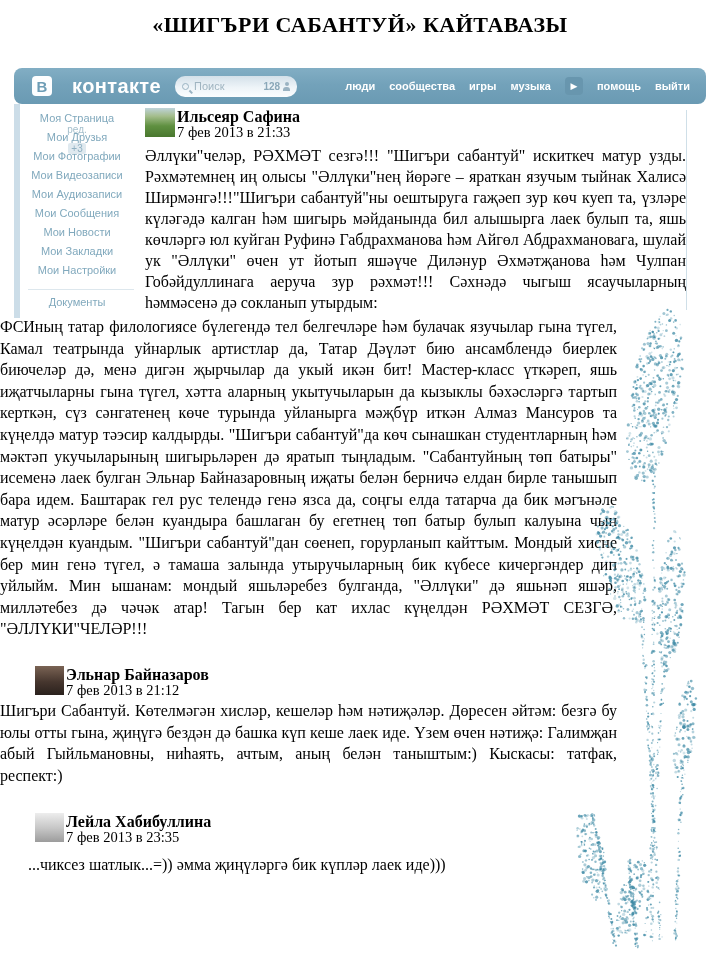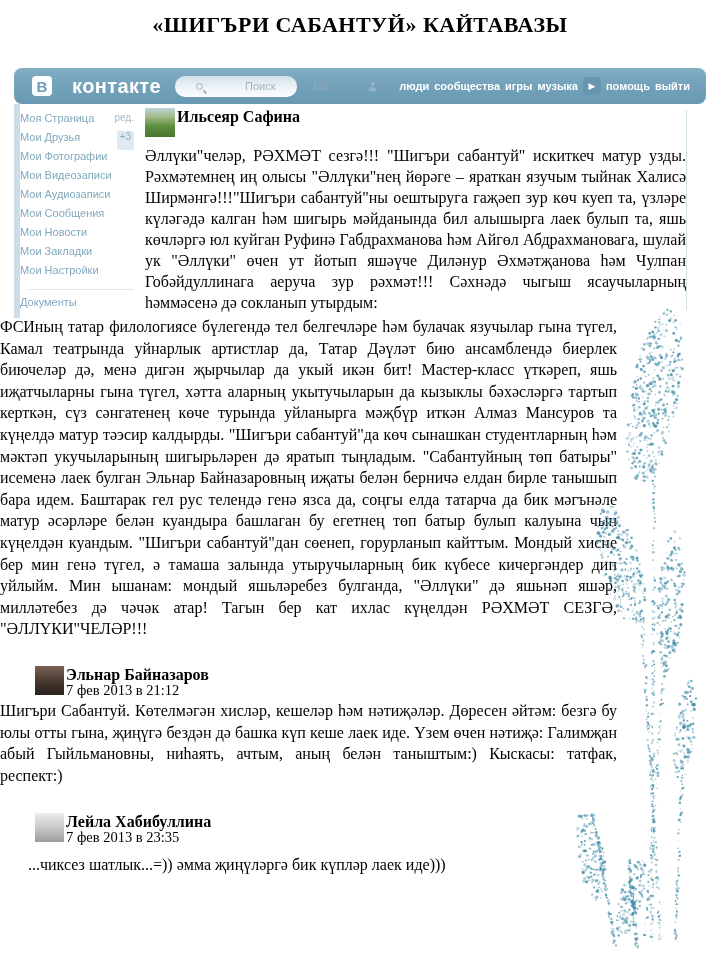--- a/index.html
+++ b/index.html
@@ -13,43 +13,43 @@
   .vk-frame { position:absolute; left:14px; top:68px; width:692px; height:250px; background:#fff; overflow:hidden; }
   .vk-header { position:absolute; left:0; top:0; width:692px; height:36px; border-radius:8px;
     background:linear-gradient(180deg,#82aec4 0%,#73a2ba 45%,#6a9ab3 100%);
     display:flex; align-items:center; font-family:"Liberation Sans", sans-serif; }
   .vk-logo { display:flex; align-items:center; margin-left:18px; cursor:pointer; }
   .vk-logo-box { width:20px; height:20px; background:#fdfeff; border-radius:4px; color:#6d9db6;
     font-weight:bold; font-size:15px; display:flex; align-items:center; justify-content:center; }
   .vk-logo-text { color:#fff; font-weight:bold; font-size:20px; margin-left:20px; letter-spacing:.4px; }
   .vk-search { margin-left:14px; width:122px; height:21px; border-radius:10px;
     background:linear-gradient(180deg,#d3e0e9 0%,#eef4f8 55%,#fbfdfe 100%);
-    display:flex; align-items:center; padding:0 21px; position:relative;gap:37px; }
+    display:flex; align-items:center; padding:0 7px; position:relative; }
   .mag { width:7px; height:7px; border:1.5px solid #9ab3c2; border-radius:50%; position:relative; flex:0 0 auto; }
   .mag::after { content:""; position:absolute; width:4px; height:1.5px; background:#9ab3c2;
     transform:rotate(45deg); left:6px; top:7px; }
   .vk-search-ph { color:#9fb4c0; font-size:11px; margin-left:5px; flex:1; }
   .vk-search-count { color:#8aa7b8; font-size:10px; font-weight:bold; }
   .person { width:7px; height:9px; margin-left:3px; position:relative; flex:0 0 auto; }
   .person::before { content:""; position:absolute; width:4px; height:4px; border-radius:50%;
     background:#9ab3c2; left:1.5px; top:0; }
   .person::after { content:""; position:absolute; width:7px; height:4px;
     border-radius:3px 3px 0 0; background:#9ab3c2; left:0; bottom:0; }
-  .vk-nav { margin-left:auto; margin-right:16px; display:flex; align-items:center; gap:5px; }
+  .vk-nav { margin-left:auto; margin-right:16px; display:flex; align-items:center; gap:14px; }
   .vk-nav-item { color:#fff; font-weight:bold; font-size:11px; cursor:pointer; white-space:nowrap; }
   .vk-nav-play { width:18px; height:18px; border-radius:4px; background:#6896ae; color:#fff;
     font-size:9px; display:flex; align-items:center; justify-content:center; cursor:pointer; }
 
   .vk-body { position:absolute; left:0; top:36px; width:692px; height:214px; background:#fff; }
   .vk-left-edge { position:absolute; left:0; top:0; width:6px; height:214px; background:#ccdde8; }
   .vk-right-border { position:absolute; left:672px; top:6px; width:1px; height:200px; background:#cfdfe8; }
 
   .vk-sidebar { position:absolute; left:6px; top:8px; width:118px;
     font-family:"Liberation Sans", sans-serif; font-size:11px; color:#81a9bd; }
-  .sb-row { display:flex; height:19px; padding:0 4px 0 0; cursor:pointer; }
+  .sb-row { display:flex; align-items:center; height:19px; padding:0 4px 0 0; cursor:pointer;flex-direction:column; }
   .sb-label { flex:1; white-space:nowrap; }
   .sb-note { color:#a4bfcc; font-size:10px; }
   .sb-pill { background:#dfe9ef; color:#8fb0c2; font-size:10px; border-radius:2px; padding:0 3px; }
   .sb-div { height:1px; background:#dde7ed; margin:6px 4px 6px 8px; }
 
   .vk-content { position:absolute; left:131px; top:4px; width:541px; }
   .post-head { position:relative; min-height:32px; }
   .avatar { float:left; width:30px; height:29px; margin-right:2px; cursor:pointer; }
   .av-green { background:linear-gradient(180deg,#bfd3da 0%,#a4bd8c 28%,#5f9040 62%,#49772f 100%); }
   .av-dark  { background:linear-gradient(180deg,#7a6354 0%,#46362e 55%,#2a211d 100%); }
@@ -137,20 +137,21 @@
       <div class="sb-div"></div>
       <div class="sb-row">
         <span class="sb-label">Документы</span>
       </div>
     </div>
 
     <div class="vk-content">
       <div class="post-head">
         <div class="avatar av-green"></div>
         <div class="post-name">Ильсеяр Сафина</div>
+        <div class="post-date">7 фев 2013 в 21:33</div>
       </div>
       <div class="post-text">Әллүки"челәр, РӘХМӘТ сезгә!!! "Шигъри сабантуй" искиткеч матур узды. Рәхмәтемнең иң олысы "Әллүки"нең йөрәге – яраткан язучым тыйнак Халисә Ширмәнгә!!!"Шигъри сабантуй"ны оештыруга гаҗәеп зур көч куеп та, үзләре күләгәдә калган һәм шигырь мәйданында бил алышырга лаек булып та, яшь көчләргә юл куйган Руфинә Габдрахманова һәм Айгөл Абдрахмановага, шулай ук "Әллүки" өчен ут йотып яшәүче Диләнур Әхмәтҗанова һәм Чулпан Гобәйдуллинага аеруча зур рәхмәт!!! Сәхнәдә чыгыш ясаучыларның һәммәсенә дә сокланып утырдым:</div>
     </div>
   </div>
 </div>
 
 <div class="cont-text">ФСИның татар филологиясе бүлегендә тел белгечләре һәм булачак язучылар гына түгел, Камал театрында уйнарлык артистлар да, Татар Дәүләт бию ансамблендә биерлек биючеләр дә, менә дигән җырчылар да укый икән бит! Мастер-класс үткәреп, яшь иҗатчыларны гына түгел, хәтта аларның укытучыларын да кызыклы бәхәсләргә тартып керткән, сүз сәнгатенең көче турында уйланырга мәҗбүр иткән Алмаз Мансуров та күңелдә матур тәэсир калдырды. "Шигъри сабантуй"да көч сынашкан студентларның һәм мәктәп укучыларының шигырьләрен дә яратып тыңладым. "Сабантуйның төп батыры" исеменә лаек булган Эльнар Байназаровның иҗаты белән берничә елдан бирле танышып бара идем. Баштарак гел рус телендә генә язса да, соңгы елда татарча да бик мәгънәле матур әсәрләре белән куандыра башлаган бу егетнең төп батыр булып калуына чын күңелдән куандым. "Шигъри сабантуй"дан сөенеп, горурланып кайттым. Мондый хисне бер мин генә түгел, ә тамаша залында утыручыларның бик күбесе кичергәндер дип уйлыйм. Мин ышанам: мондый яшьләребез булганда, "Әллүки" дә яшьнәп яшәр, милләтебез дә чәчәк атар! Тагын бер кат ихлас күңелдән РӘХМӘТ СЕЗГӘ, "ӘЛЛҮКИ"ЧЕЛӘР!!!</div>
 
 <div class="comment2">
   <div class="c-head">

